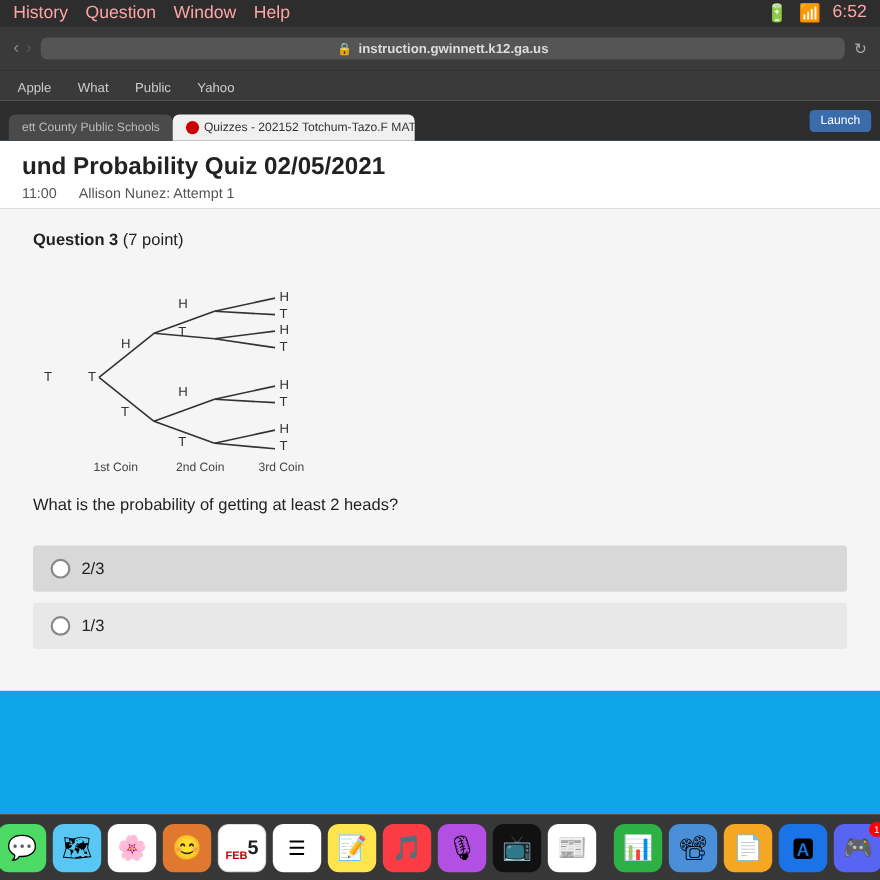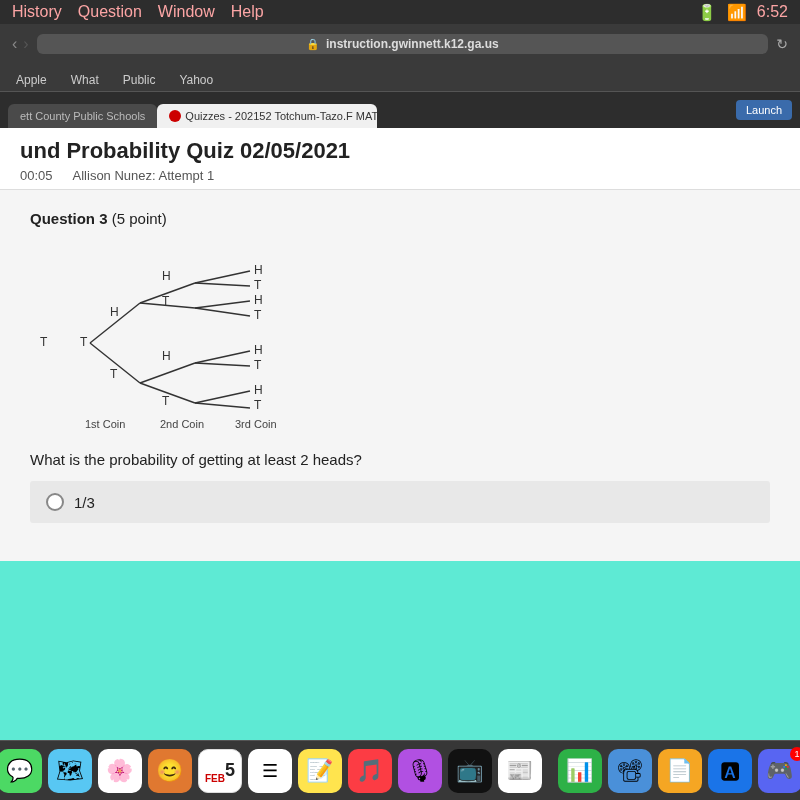--- a/index.html
+++ b/index.html
@@ -120,21 +120,21 @@
       background: #3a6bab;
       color: white;
       font-size: 11px;
       padding: 4px 10px;
       border-radius: 4px;
       align-self: center;
     }
 
     
     .page-content {
-      background: #5eead4;
+      background: #0ea5e9;
       height: calc(800px - 24px - 40px - 28px - 36px - 60px);
       overflow: hidden;
       padding: 0;
     }
 
     .page-header {
       background: #fff;
       padding: 10px 20px 6px 20px;
       border-bottom: 1px solid #ddd;
     }
@@ -170,21 +170,21 @@
       padding: 10px 0;
     }
 
     .tree-svg {
       display: block;
     }
 
     .question-text {
       font-size: 15px;
       color: #222;
-      margin-bottom: 5px;
+      margin-bottom: 28px;
     }
 
     .answer-option {
       display: flex;
       align-items: center;
       gap: 10px;
       padding: 12px 16px;
       margin-bottom: 2px;
       background: #e8e8e8;
       border-radius: 3px;
@@ -304,30 +304,30 @@
     <div class="tab-favicon"></div>
     <span>Quizzes - 202152 Totchum-Tazo.F MATH 7 - Gwinnett County Public Schools e...</span>
   </div>
   <div class="tab-launch" style="margin-left:auto;">Launch</div>
 </div>
 
 <div class="page-content">
   <div class="page-header">
     <div class="page-title">und Probability Quiz 02/05/2021</div>
     <div style="display:flex; gap:20px; align-items:center;">
-      <span class="page-subtitle">00:05</span>
+      <span class="page-subtitle">11:00</span>
       <span class="page-subtitle">Allison Nunez: Attempt 1</span>
     </div>
   </div>
 
   <div class="quiz-body">
 
     <div class="question-header">
       <span>Question 3</span>
-      <span style="font-weight:normal;">(5 point)</span>
+      <span style="font-weight:normal;">(7 point)</span>
     </div>
 
     <div class="tree-container">
       <svg class="tree-svg" width="320" height="180">
 
         <line x1="60" y1="90" x2="110" y2="50" stroke="#333" stroke-width="1.5"></line>
 
         <line x1="60" y1="90" x2="110" y2="130" stroke="#333" stroke-width="1.5"></line>
 
         <text x="80" y="63" font-size="12" fill="#333">H</text>
@@ -369,20 +369,24 @@
 
         <text x="55" y="175" font-size="11" fill="#444">1st Coin</text>
         <text x="130" y="175" font-size="11" fill="#444">2nd Coin</text>
         <text x="205" y="175" font-size="11" fill="#444">3rd Coin</text>
       </svg>
     </div>
 
     <div class="question-text">What is the probability of getting at least 2 heads?</div>
 
     <div>
+      <div class="answer-option highlighted">
+        <div class="radio-btn"></div>
+        <span class="answer-text">2/3</span>
+      </div>
       <div style="height:8px;"></div>
       <div class="answer-option">
         <div class="radio-btn"></div>
         <span class="answer-text">1/3</span>
       </div>
       <div style="height:8px;"></div>
       <div style="height:8px;"></div>
     </div>
   </div>
 </div>

